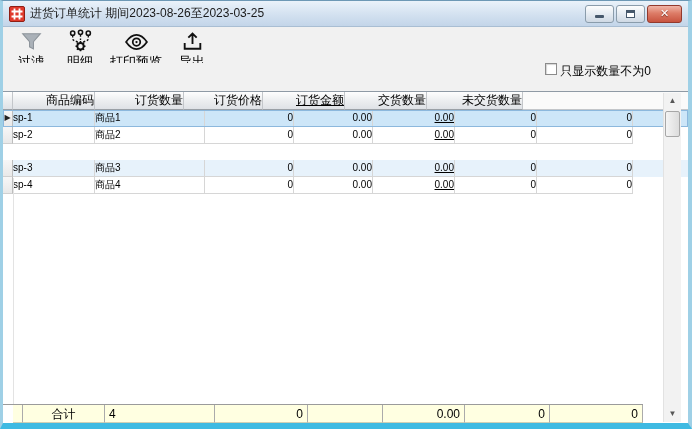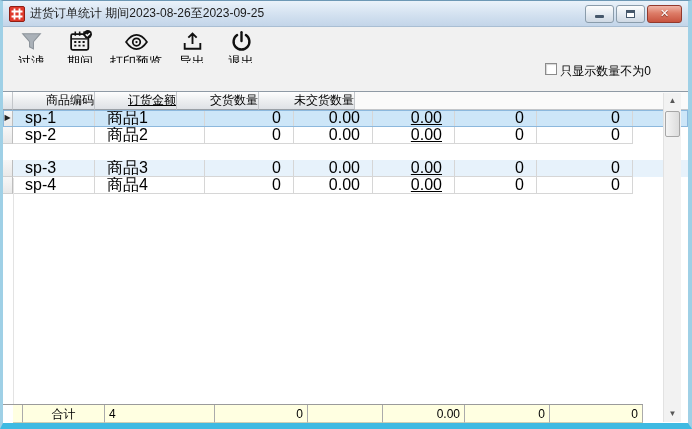--- a/index.html
+++ b/index.html
@@ -69,21 +69,21 @@
     background:linear-gradient(#fefefe,#ebedef 55%,#dfe2e6);
     border-right:1px solid #c3c6ca; border-bottom:1px solid #9aa0a6;
     text-align:right; font-size:12px; line-height:17px; overflow:hidden; white-space:nowrap;
   }
   .hfill { flex:1; background:#fafafa; border-bottom:1px solid #c3c6ca; }
   .row { display:flex; height:17px; background:#fff; }
   .row.stripe { background:#e7f2fb;margin-top:16px; }
   .row.selected { background:#cde6f8; outline:1px solid #8cb8dd; outline-offset:-1px; }
   .cell {
     border-right:1px solid #d6d6d6; border-bottom:1px solid #d6d6d6;
-    font-size:16px; line-height:16px; padding:0 12px; overflow:hidden; white-space:nowrap;
+    font-size:10px; line-height:16px; padding:0 0; overflow:hidden; white-space:nowrap;
   }
   .ind {
     background:linear-gradient(#f7f7f7,#e9e9e9); border-right:1px solid #bdbdbd;
     border-bottom:1px solid #d0d0d0; padding:0; text-align:center;
     font-size:8px; line-height:16px; color:#222;
   }
   .num { text-align:right; }
   .w0{width:10px;} .w1{width:82px;} .w2{width:110px;} .w3{width:89px;}
   .w4{width:79px;} .w5{width:82px;text-decoration:underline;} .w6{width:82px;} .w7{width:96px;}
   .left-line { position:absolute; left:10px; top:86px; bottom:19px; width:1px; background:#e3e3e3; }
@@ -118,21 +118,21 @@
 </head>
 <body>
 
 <div class="window">
 
   <div class="titlebar">
     <svg class="app-icon" viewBox="0 0 16 16">
       <rect x="0.5" y="0.5" width="15" height="15" rx="1.5" fill="#e03a2c" stroke="#8f1f15"></rect>
       <path d="M5.5 2.5v11 M10.5 2.5v11 M2.5 5.5h11 M2.5 10.5h11" stroke="#ffffff" stroke-width="1.8" fill="none"></path>
     </svg>
-    <span class="title-text">进货订单统计 期间2023-08-26至2023-09-25</span>
+    <span class="title-text">进货订单统计 期间2023-08-26至2023-03-25</span>
     <div class="win-btns">
       <div class="win-btn">
           <span class="glyph-min"></span>
         </div>
       <div class="win-btn">
           <span class="glyph-max"></span>
         </div>
       <div class="win-btn close">
           <span class="glyph-close">✕</span>
         </div>
@@ -141,62 +141,57 @@
 
   <div class="toolbar">
     <div class="tool-btn">
       <svg viewBox="0 0 24 24">
         <path d="M3.5 4.5h17l-6.6 7.6v7l-3.8-2v-5z" fill="#aab1b8" stroke="#8d949b" stroke-width="1"></path>
       </svg>
       <span class="tool-label">过滤</span>
     </div>
     <div class="tool-btn">
       <svg viewBox="0 0 24 24">
-        <rect x="3" y="5" width="16.5" height="15" rx="1.5" fill="none" stroke="#111" stroke-width="1.7"></rect>
-        <path d="M7 2.5v4 M11.2 2.5v4 M15.4 2.5v4" stroke="#111" stroke-width="1.5"></path>
-        <path d="M3.5 9.5h15.5" stroke="#111" stroke-width="1.3"></path>
-        <path d="M6 12.5h2 M10 12.5h2 M14 12.5h2 M6 16h2 M10 16h2 M14 16h2" stroke="#111" stroke-width="1.8"></path>
-        <circle cx="19" cy="5" r="4" fill="#111"></circle>
-        <path d="M17 5l1.5 1.5L21 4" stroke="#fff" stroke-width="1.3" fill="none"></path>
-      </svg>
-      <span class="tool-label">期间</span>
+        <circle cx="4.5" cy="4" r="2" fill="none" stroke="#111" stroke-width="1.5"></circle>
+        <circle cx="12" cy="3.2" r="2" fill="none" stroke="#111" stroke-width="1.5"></circle>
+        <circle cx="19.5" cy="4" r="2" fill="none" stroke="#111" stroke-width="1.5"></circle>
+        <path d="M4.5 6.2v3c0 2.5 3.5 2.2 5.3 3.6 M12 5.4v5.2 M19.5 6.2v3c0 2.5-3.5 2.2-5.3 3.6" fill="none" stroke="#111" stroke-width="1.3" stroke-dasharray="2 1.6"></path>
+        <circle cx="12" cy="16.5" r="3.1" fill="none" stroke="#111" stroke-width="1.9"></circle>
+        <path d="M12 11.6v2 M12 19.4v2 M7.2 16.5h2 M14.8 16.5h2 M8.6 13.1l1.4 1.4 M14 18.5l1.4 1.4 M15.4 13.1 14 14.5 M10 18.5l-1.4 1.4" stroke="#111" stroke-width="1.5"></path>
+      </svg>
+      <span class="tool-label">明细</span>
     </div>
     <div class="tool-btn">
       <svg viewBox="0 0 24 24">
         <path d="M2 12.5c3.2-4.6 6.6-6.8 10-6.8s6.8 2.2 10 6.8c-3.2 4.6-6.6 6.8-10 6.8S5.2 17.1 2 12.5z" fill="none" stroke="#111" stroke-width="1.7"></path>
         <circle cx="12" cy="12.5" r="3.6" fill="none" stroke="#111" stroke-width="1.7"></circle>
         <circle cx="12" cy="12.5" r="1.1" fill="#111"></circle>
       </svg>
       <span class="tool-label">打印预览</span>
     </div>
     <div class="tool-btn">
       <svg viewBox="0 0 24 24">
         <path d="M4.5 13.5v5.5h15v-5.5" fill="none" stroke="#111" stroke-width="1.8"></path>
         <path d="M12 14.5V4.5 M8 8.3l4-4 4 4" fill="none" stroke="#111" stroke-width="1.8"></path>
       </svg>
       <span class="tool-label">导出</span>
-    </div>
-    <div class="tool-btn">
-      <svg viewBox="0 0 24 24">
-        <path d="M12 3v8.5" stroke="#111" stroke-width="2.3" stroke-linecap="round"></path>
-        <path d="M7.8 5.8a7.6 7.6 0 1 0 8.4 0" fill="none" stroke="#111" stroke-width="2.3" stroke-linecap="round"></path>
-      </svg>
-      <span class="tool-label">退出</span>
     </div>
   </div>
 
   <div class="options">
     <span class="checkbox"></span>
     <span class="checkbox-label">只显示数量不为0</span>
   </div>
 
   <div class="grid">
     <div class="hdr">
       <div class="hcell w0"></div>
       <div class="hcell w1">商品编码</div>
+      <div class="hcell w3">订货数量</div>
+      <div class="hcell w4">订货价格</div>
       <div class="hcell w5">订货金额</div>
       <div class="hcell w6">交货数量</div>
       <div class="hcell w7">未交货数量</div>
       <div class="hfill"></div>
     </div>
 
     <div class="row selected">
       <div class="cell ind w0">▶</div>
       <div class="cell w1">sp-1</div>
       <div class="cell w2">商品1</div>

